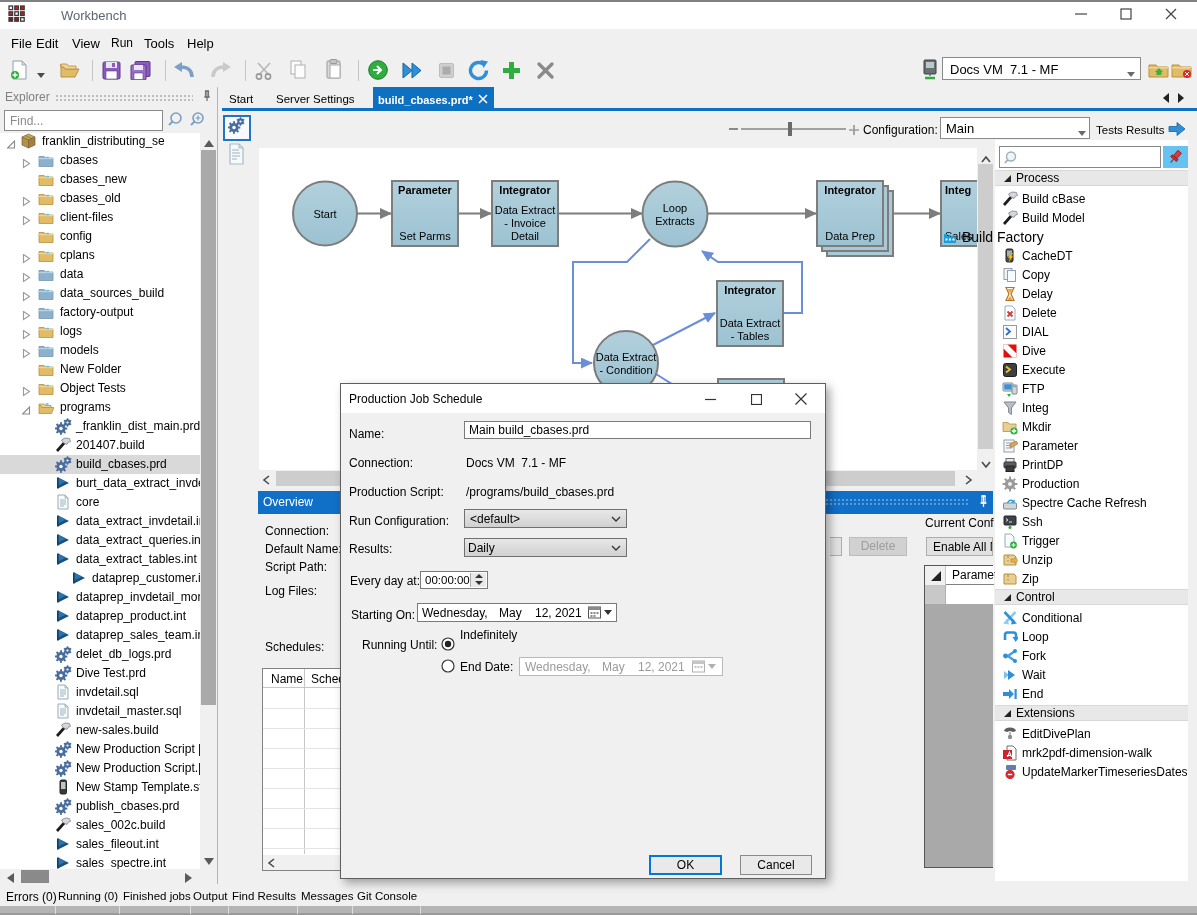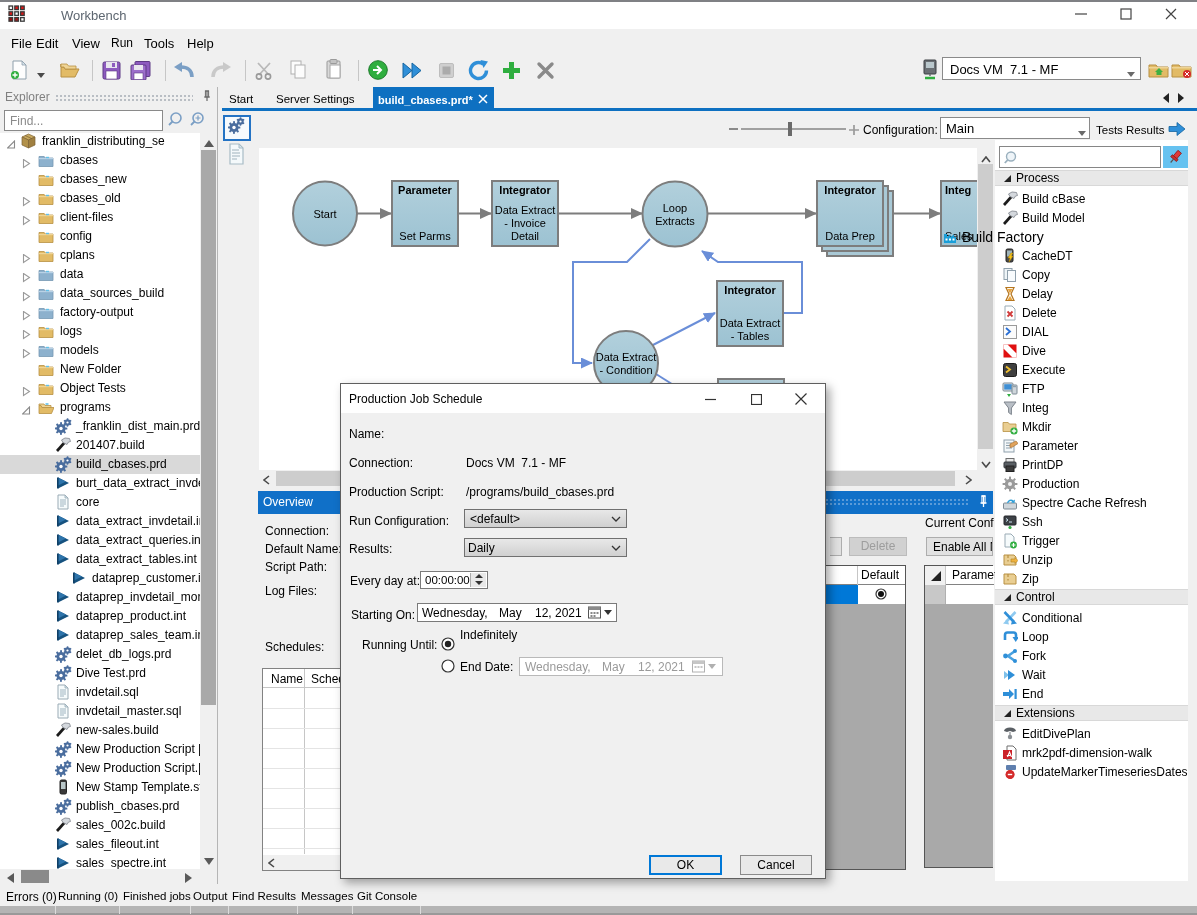--- a/index.html
+++ b/index.html
@@ -794,31 +794,20 @@
       <div class="a" style="left:0;top:159px;width:100%;height:1px;background:#e4e4e4"></div>
       <div class="a" style="left:0;top:179px;width:100%;height:1px;background:#e4e4e4"></div>
       <div class="a" style="left:0;top:186px;width:100%;height:15px;background:#f0f0f0">
         <svg width="7" height="10" viewBox="0 0 7 10" style="position:absolute;left:5px;top:3px">
           <path d="M6 1 L1 5 L6 9" fill="none" stroke="#4a4a4a" stroke-width="1.6"></path>
         </svg>
       </div>
     </div>
 <div class="a" style="left:830px;top:537px;width:12px;height:19px;background:#e1e1e1;border:1px solid #adadad;border-left:none"></div>
 <div class="a" style="left:849px;top:537px;width:58px;height:19px;background:#d1d1d1;border:1px solid #bcbcbc;color:#9d9d9d;font-size:12px;text-align:center;line-height:17px">Delete</div>
-<div class="a" style="left:825px;top:565px;width:81px;height:305px;background:#a9a9a9;border:1px solid #555;border-left:none">
-      <div class="a" style="left:0;top:0;width:80px;height:19px;background:#fff;border-bottom:1px solid #828282"></div>
-      <div class="a" style="left:36px;top:2px;font-size:12px">Default</div>
-      <div class="a" style="left:32px;top:0;width:1px;height:38px;background:#c6c6c6"></div>
-      <div class="a" style="left:0;top:19px;width:33px;height:19px;background:#0078d7"></div>
-      <div class="a" style="left:33px;top:19px;width:47px;height:19px;background:#fff"></div>
-      <svg width="12" height="12" viewBox="0 0 12 12" style="position:absolute;left:50px;top:22px">
-        <circle cx="6" cy="6" r="5" fill="none" stroke="#333" stroke-width="1.2"></circle>
-        <circle cx="6" cy="6" r="3" fill="#111"></circle>
-      </svg>
-    </div>
 <div class="a" style="left:925px;top:516px;font-size:12px;width:69px;overflow:hidden;white-space:nowrap">Current Config</div>
 <div class="a" style="left:926px;top:537px;width:67px;height:19px;background:#e1e1e1;border:1px solid #adadad;font-size:12px;padding:2px 0 0 6px;overflow:hidden;white-space:nowrap">Enable All N</div>
 <div class="a" style="left:924px;top:565px;width:69px;height:303px;background:#a9a9a9;border:1px solid #555;border-right:none">
       <div class="a" style="left:0;top:0;width:69px;height:19px;background:#fff;border-bottom:1px solid #828282"></div>
       <div class="a" style="left:0;top:0;width:21px;height:19px;background:#f0f0f0;border-right:1px solid #c6c6c6"></div>
       <svg width="12" height="12" viewBox="0 0 12 12" style="position:absolute;left:5px;top:4px">
         <polygon points="11,1 11,11 1,11" fill="#222"></polygon>
       </svg>
       <div class="a" style="left:27px;top:2px;font-size:12px">Paramete</div>
       <div class="a" style="left:0;top:19px;width:21px;height:19px;background:#c8c8c8;border-right:1px solid #b0b0b0"></div>
@@ -1114,20 +1103,21 @@
 <svg width="11" height="11" viewBox="0 0 11 11" style="position:absolute;left:364px;top:10px">
         <line x1="0" y1="5.5" x2="11" y2="5.5" stroke="#333" stroke-width="1.2"></line>
       </svg>
 <svg width="11" height="11" viewBox="0 0 11 11" style="position:absolute;left:410px;top:10px">
         <rect x="0.5" y="0.5" width="10" height="10" fill="none" stroke="#333" stroke-width="1.2"></rect>
       </svg>
 <svg width="12" height="12" viewBox="0 0 12 12" style="position:absolute;left:454px;top:9px">
         <path d="M0.5 0.5 L11.5 11.5 M11.5 0.5 L0.5 11.5" stroke="#333" stroke-width="1.2"></path>
       </svg>
 <div class="a" style="left:8px;top:43px;font-size:12px">Name:</div>
+<div class="a" style="left:123px;top:37px;width:347px;height:18px;background:#fff;border:1px solid #7a7a7a;font-size:12px;padding:1px 0 0 4px">Main build_cbases.prd</div>
 <div class="a" style="left:8px;top:72px;font-size:12px">Connection:</div>
 <div class="a" style="left:125px;top:72px;font-size:12px">Docs VM&nbsp; 7.1 - MF</div>
 <div class="a" style="left:8px;top:101px;font-size:12px">Production Script:</div>
 <div class="a" style="left:125px;top:101px;font-size:12px">/programs/build_cbases.prd</div>
 <div class="a" style="left:8px;top:130px;font-size:12px">Run Configuration:</div>
 <div class="a" style="left:123px;top:125px;width:163px;height:19px;background:linear-gradient(#e8e8e8,#d0d0d0);border:1px solid #707070;font-size:12px;padding:2px 0 0 5px">&lt;default&gt;<svg width="10" height="6" viewBox="0 0 10 6" style="position:absolute;right:5px;top:6px">
           <path d="M1 1 L5 5 L9 1" fill="none" stroke="#333" stroke-width="1.3"></path>
         </svg></div>
 <div class="a" style="left:8px;top:158px;font-size:12px">Results:</div>
 <div class="a" style="left:123px;top:154px;width:163px;height:19px;background:linear-gradient(#e8e8e8,#d0d0d0);border:1px solid #707070;font-size:12px;padding:2px 0 0 3px">Daily<svg width="10" height="6" viewBox="0 0 10 6" style="position:absolute;right:5px;top:6px">

